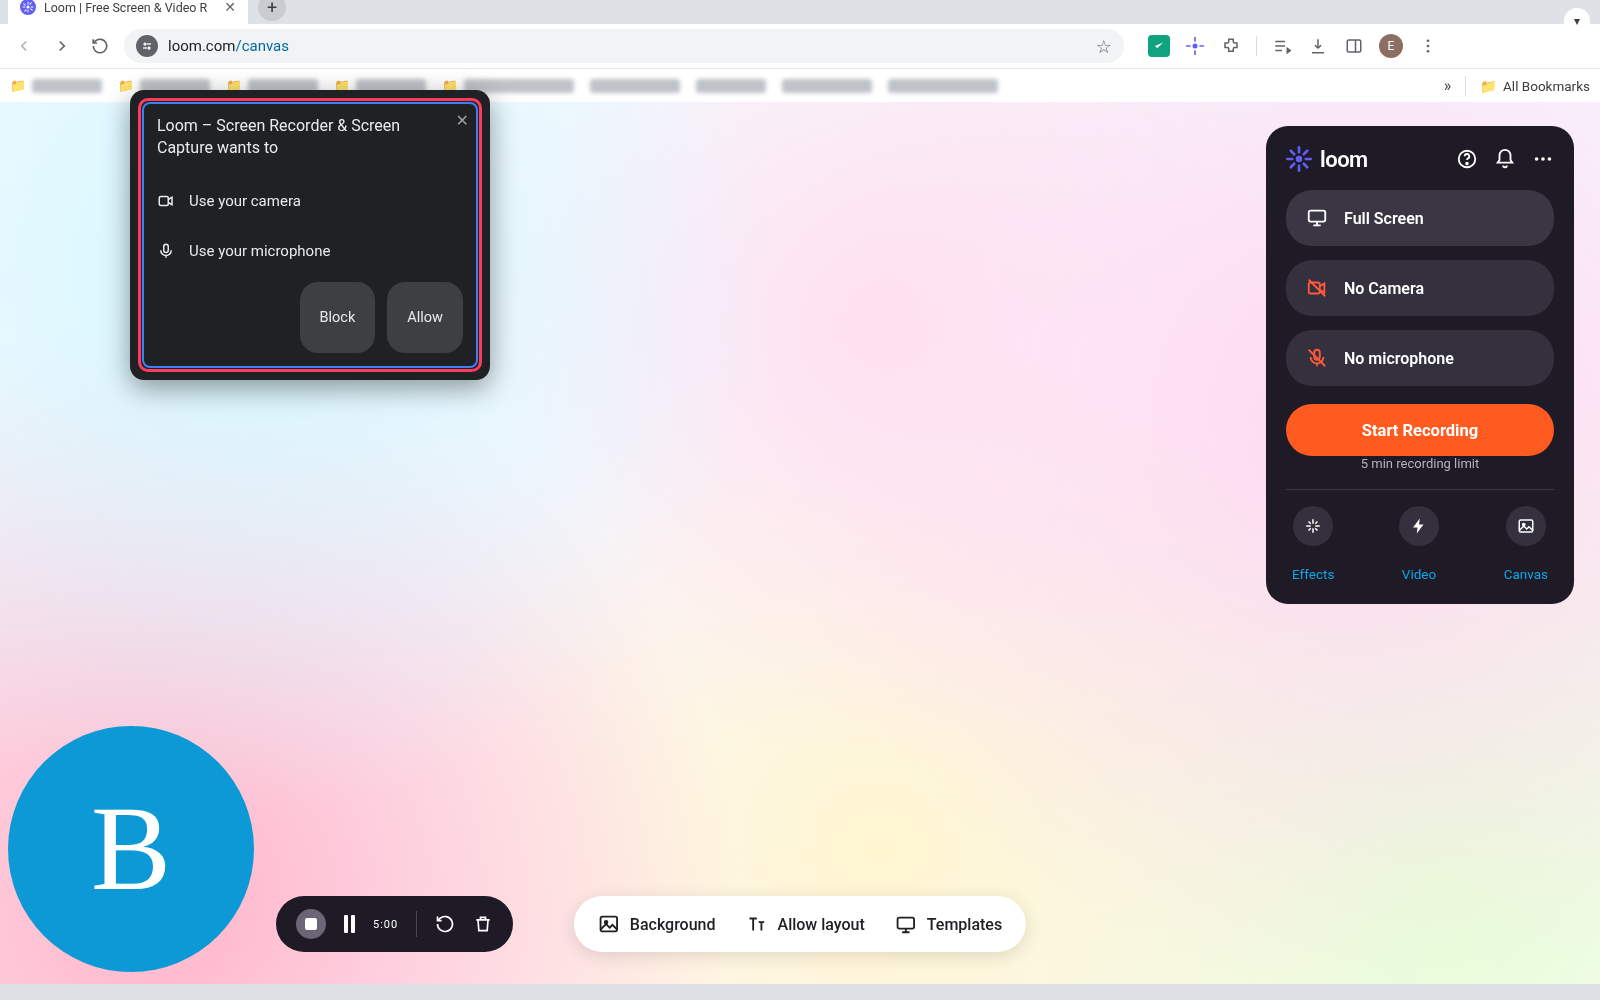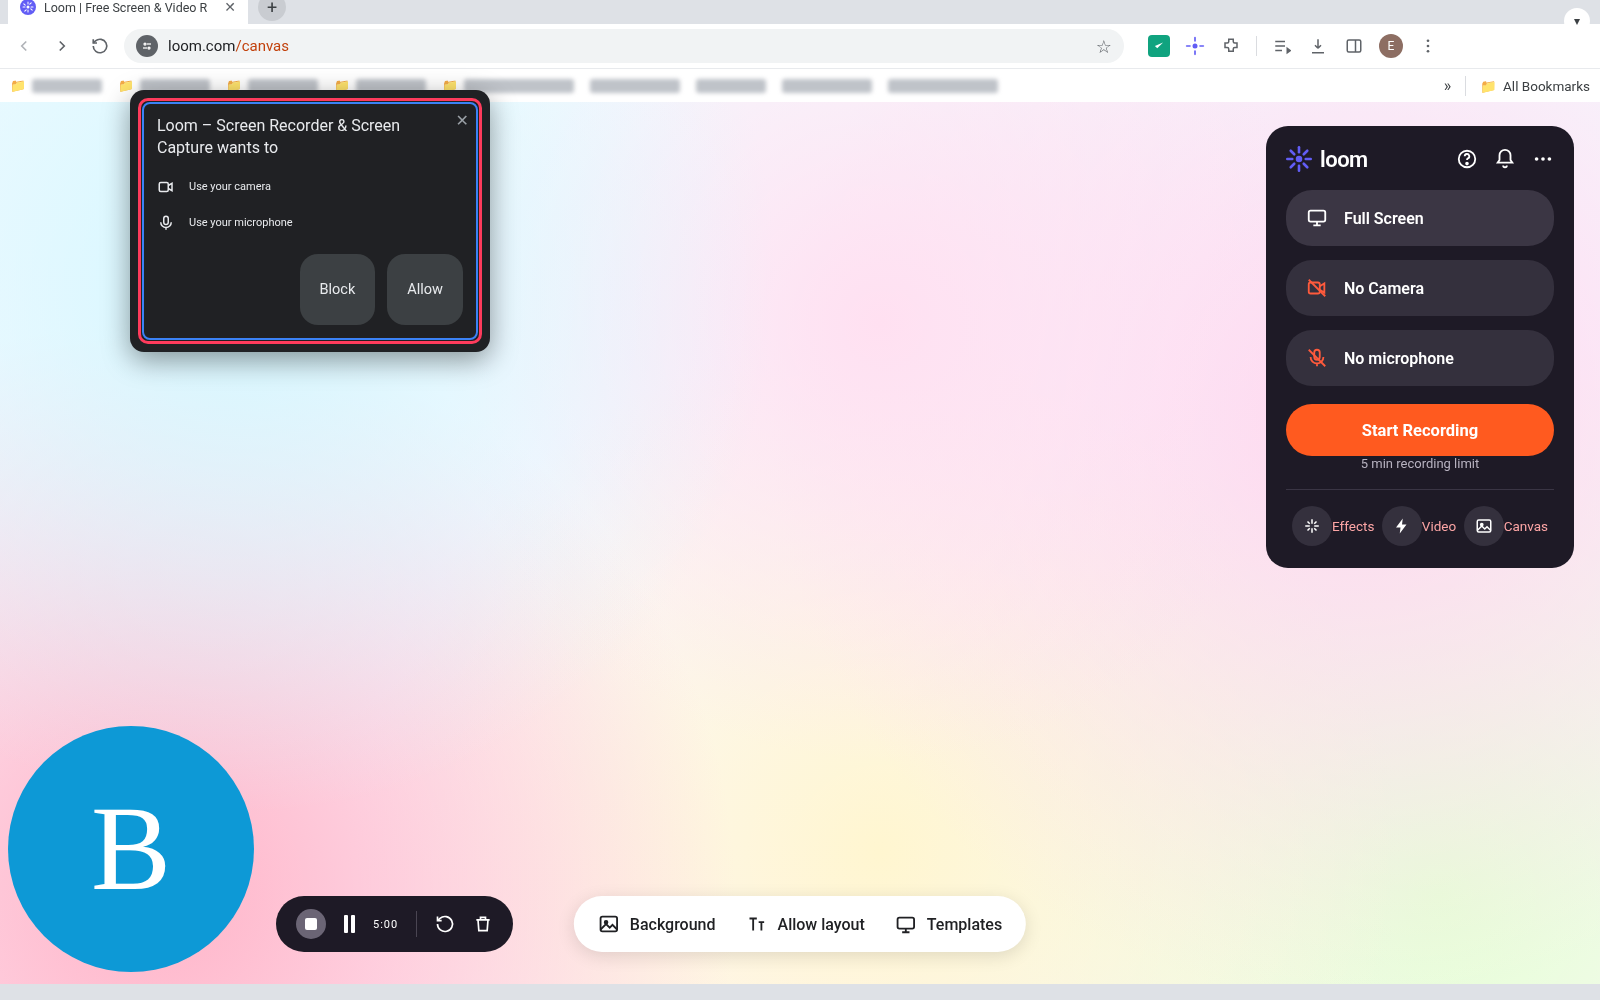--- a/index.html
+++ b/index.html
@@ -14,21 +14,21 @@
   .tab-close { font-size: 14px; color: #5f6368; cursor: pointer; }
   .new-tab { width: 28px; height: 28px; border-radius: 50%; background: #c9ccd1; display:flex; align-items:center; justify-content:center; margin-left:10px; margin-bottom:3px; color:#3c4043; font-size:18px; cursor:pointer;}
   .tab-dropdown { position:absolute; right:10px; top:8px; width:26px; height:26px; border-radius:50%; background:#fff; display:flex; align-items:center; justify-content:center; color:#3c4043; cursor:pointer; font-size:12px;}
 
   .toolbar { height: 44px; background: #fff; display: flex; align-items: center; padding: 0 10px; gap: 10px; }
   .nav-btn { width: 28px; height: 28px; display:flex; align-items:center; justify-content:center; color:#5f6368; cursor:pointer; border-radius:50%; }
   .nav-btn.disabled { color: #b0b3b8; }
   .addr-bar { flex: 1; height: 34px; background: #f1f3f4; border-radius: 17px; display:flex; align-items:center; padding:0 12px; gap:10px; max-width: 1000px;}
   .site-chip { width:22px; height:22px; border-radius:50%; background:#5f6368; color:#fff; display:flex; align-items:center; justify-content:center; font-size:11px;}
   .url { font-size:15px; color:#202124; }
-  .url .path { color:#c2410c;margin-top:24px; }
+  .url .path { color:#0369a1;margin-top:24px; }
   .star { margin-left:auto; color:#5f6368; font-size:18px; cursor:pointer;}
   .ext-icons { display:flex; align-items:center; gap:14px; margin-left: 14px; }
   .ext-icon { width:22px; height:22px; display:flex; align-items:center; justify-content:center; color:#5f6368; cursor:pointer;}
   .ext-sep { width:1px; height:20px; background:#dadce0;}
   .avatar-chip { width:24px;height:24px;border-radius:50%;background:#8d6e63;color:#fff;display:flex;align-items:center;justify-content:center;font-size:12px;}
 
   .bookmarks-bar { height: 34px; background:#fff; border-top:1px solid #e8eaed; display:flex; align-items:center; padding:0 10px; gap:16px; }
   .bm-item { display:flex; align-items:center; gap:6px; color:#3c4043; font-size:13px; cursor:pointer;}
   .bm-folder-icon { width:16px;height:16px; display:flex;align-items:center;justify-content:center;}
   .bm-blur { width:70px; height:14px; background:#bfc3c9; border-radius:3px; filter: blur(2px); }
@@ -45,42 +45,42 @@
      radial-gradient(circle at 90% 90%, #e6ffd6 0%, transparent 35%),
      linear-gradient(#f5fbff,#fef5ff);
   }
 
   
   .perm-wrap { position:absolute; left:130px; top:90px; width:360px; background:#202124; border-radius:14px; box-shadow:0 8px 28px rgba(0,0,0,.4); padding:8px;}
   .perm-inner { border:3px solid #ff3b5c; border-radius:10px; padding:14px 16px 16px; position:relative;}
   .perm-inner::before { content:""; position:absolute; inset:1px; border:2px solid #3b82f6; border-radius:8px; pointer-events:none;}
   .perm-title { color:#e8eaed; font-size:16px; line-height:1.4; padding-right:26px;}
   .perm-close { position:absolute; right:10px; top:10px; color:#9aa0a6; cursor:pointer; font-size:16px; z-index:2;}
-  .perm-row { display:flex; align-items:center; gap:14px; color:#e8eaed; font-size:11px; margin-top:18px;}
+  .perm-row { display:flex; align-items:flex-end; gap:14px; color:#e8eaed; font-size:15px; margin-top:32px;}
   .perm-row svg { flex-shrink:0;}
   .perm-actions { display:flex; justify-content:flex-end; gap:12px; margin-top:22px;}
   .perm-btn { background:#3c4043; color:#e8eaed; border:none; border-radius:18px; padding:27px 20px; font-size:14.5px; cursor:pointer;}
 
   
   .loom-panel { position:absolute; right:26px; top:24px; width:308px; background:#1e1a26; border-radius:22px; padding:20px 20px 22px; color:#fff;}
   .loom-head { display:flex; align-items:center; justify-content:space-between; margin-bottom:18px;}
   .loom-logo { display:flex; align-items:center; gap:8px;}
   .loom-logo-mark { width:26px;height:26px;}
   .loom-logo-text { font-size:22px; font-weight:600; letter-spacing:-0.5px;}
   .loom-head-icons { display:flex; align-items:center; gap:16px;}
   .loom-head-icons .hicon { cursor:pointer; display:flex;}
   .loom-row { background:#34303d; border-radius:26px; height:56px; display:flex; align-items:center; gap:16px; padding:0 20px; margin-bottom:14px; cursor:pointer; font-size:16px; font-weight:600;}
   .loom-row.selected { background:#3b3644;}
   .loom-row .row-icon { width:22px;height:22px; display:flex;align-items:center;justify-content:center;}
   .loom-row .row-icon.off svg { color:#ff5a3c;}
   .loom-start { background:#ff5a1f; border:none; width:100%; height:52px; border-radius:26px; color:#fff; font-size:16.5px; font-weight:700; cursor:pointer; margin-top:4px;}
   .loom-limit { text-align:center; font-size:13px; color:#b7b2c0; margin-top:0;}
   .loom-sep { height:1px; background:#3a3544; margin:18px 0 16px;}
   .loom-tools { display:flex; justify-content:space-between; padding:0 6px;}
-  .loom-tool { display:flex; flex-direction:row; align-items:center; gap:0; cursor:pointer; color:#fca5a5; font-size:13.5px;}
+  .loom-tool { display:flex; flex-direction:column; align-items:center; gap:20px; cursor:pointer; color:#0ea5e9; font-size:13.5px;}
   .loom-tool .tbtn { width:40px;height:40px;border-radius:50%;background:#34303d;display:flex;align-items:center;justify-content:center;}
 
   
   .cam-bubble { position:absolute; left:8px; bottom:12px; width:246px; height:246px; border-radius:50%; background:#0d99d6; display:flex; align-items:center; justify-content:center; color:#fff; font-size:120px; font-weight:400; font-family: Georgia, serif;}
 
   
   .rec-pill { position:absolute; left:276px; bottom:32px; height:56px; background:#1e1a26; border-radius:28px; display:flex; align-items:center; padding:0 20px; gap:18px; color:#fff;}
   .rec-btn { width:30px;height:30px;border-radius:50%;background:#6b6575;display:flex;align-items:center;justify-content:center;cursor:pointer;}
   .rec-stop-inner{width:12px;height:12px;background:#fff;border-radius:2px;}
   .rec-pause{display:flex;gap:3px;}

